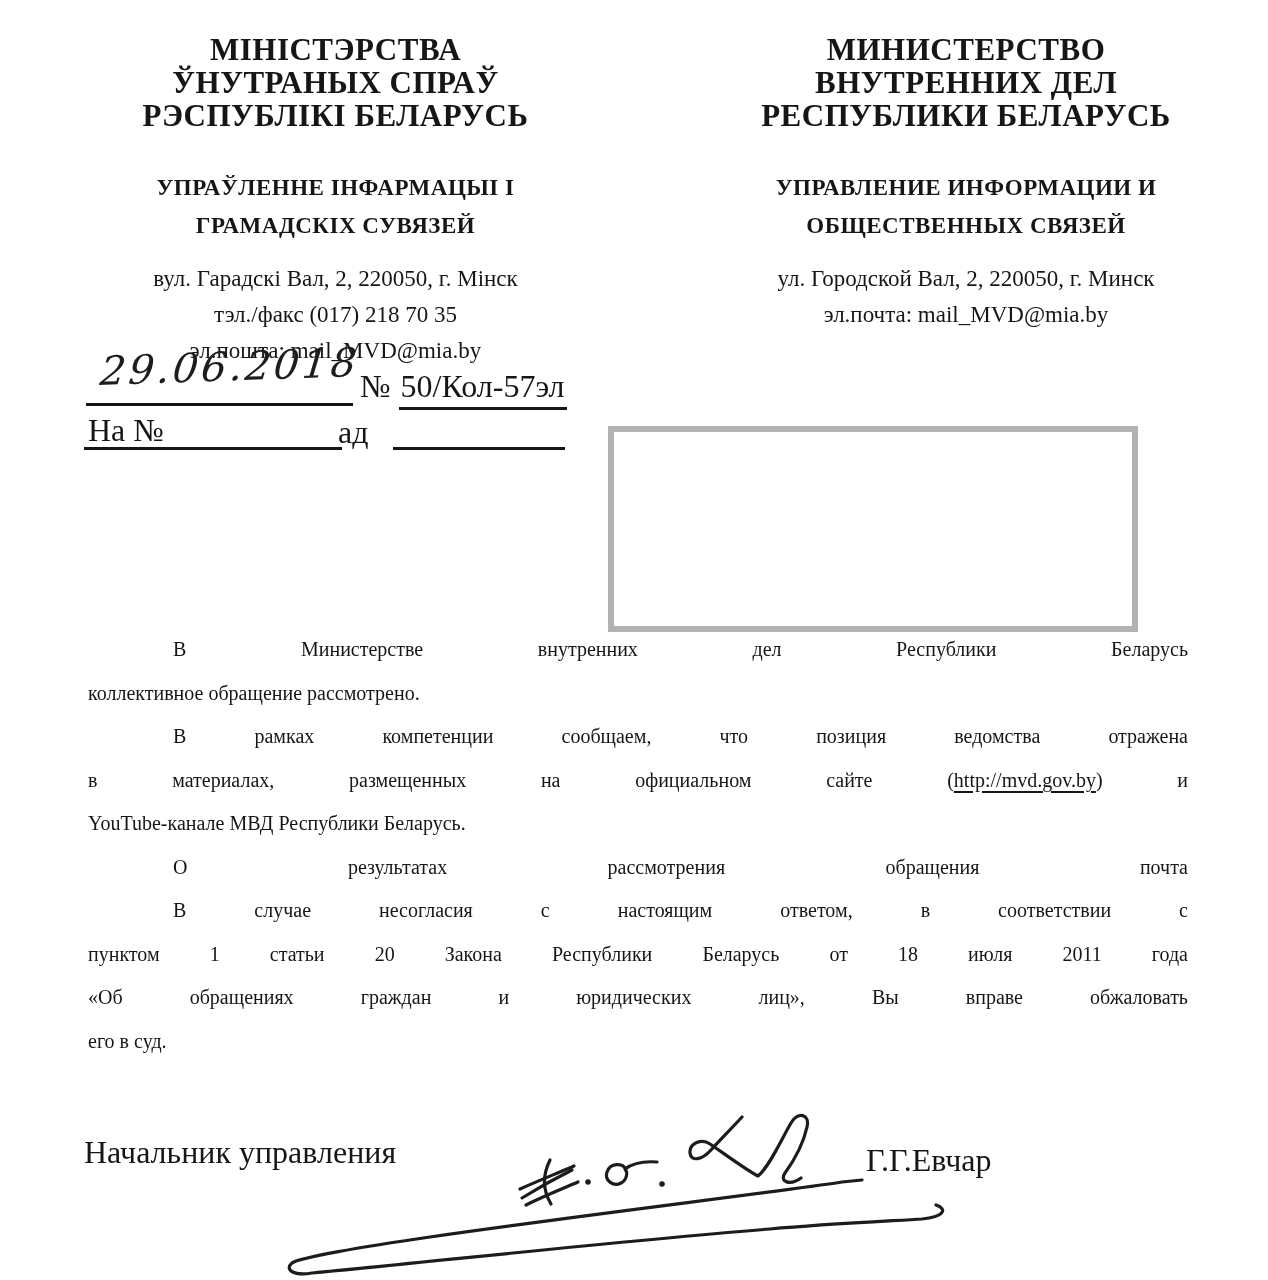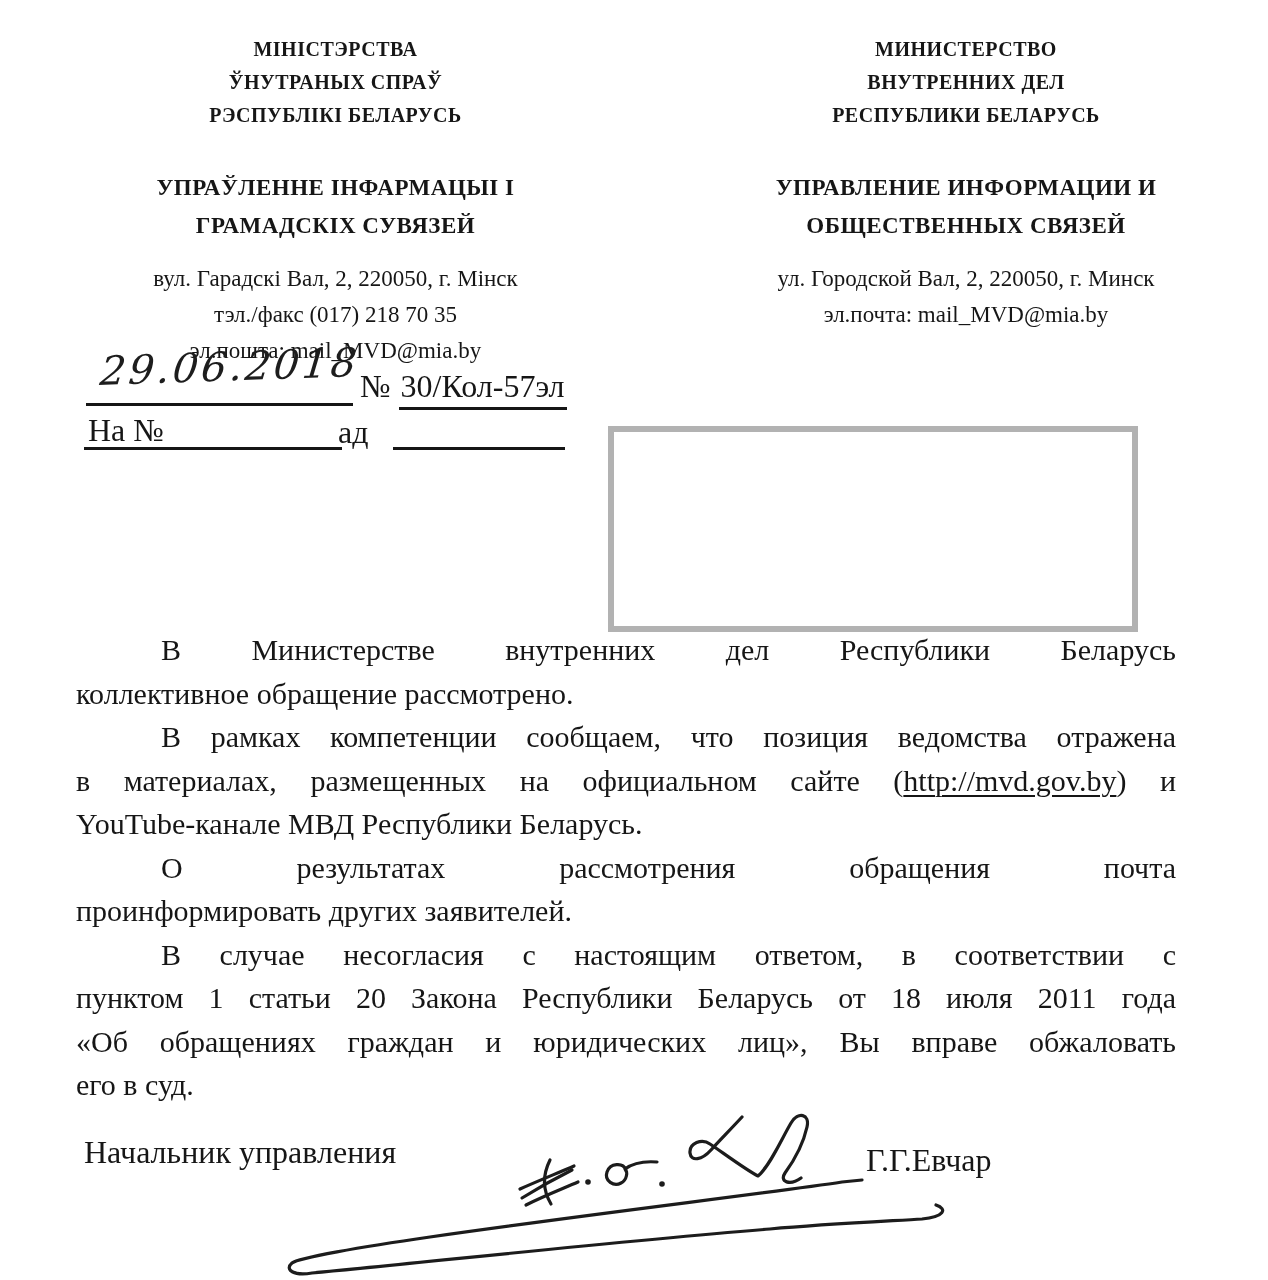--- a/index.html
+++ b/index.html
@@ -5,21 +5,21 @@
   html,body { margin:0; padding:0; background:#ffffff; }
   .page {
     position:relative; width:1268px; height:1280px; margin:0 auto;
     background:#ffffff; color:#161616; overflow:hidden;
     font-family:"Liberation Serif", serif;
   }
   
   .lh-col { position:absolute; top:33px; text-align:center; }
   .lh-left  { left:78px;  width:515px; }
   .lh-right { left:690px; width:552px; }
-  .org-line  { font-weight:bold; font-size:20px; line-height:33px; letter-spacing:0.5px; }
+  .org-line  { font-weight:bold; font-size:31px; line-height:33px; letter-spacing:0.5px; }
   .dept { margin-top:37px; }
   .dept-line { font-weight:bold; font-size:23px; line-height:38px; letter-spacing:0.5px; }
   .addr { margin-top:16px; }
   .addr-line { font-size:23px; line-height:36px; }
   
   .ref { position:absolute; left:0; top:0; width:100%; height:0; }
   .handwritten {
     position:absolute; left:98px; top:348px;
     font-family:"DejaVu Serif", serif; font-style:italic;
     font-size:40px; letter-spacing:3px; color:#1d1d1d;
@@ -33,21 +33,21 @@
   .ref-num { position:absolute; left:360px; top:368px; font-size:32px; white-space:nowrap; }
   .ref-num .num { display:inline-block; border-bottom:3px solid #161616; padding:0 2px 2px 2px; }
   .ref-na { position:absolute; left:88px;  top:412px; font-size:32px; }
   .ref-ad { position:absolute; left:338px; top:414px; font-size:32px; }
   
   .recipient-box {
     position:absolute; left:608px; top:426px; width:530px; height:206px;
     box-sizing:border-box; border:6px solid #b2b2b2; background:#ffffff;
   }
   
-  .body-text { position:absolute; left:76px; top:628px; width:1100px; font-size:30px; }
+  .body-text { position:absolute; left:88px; top:628px; width:1100px; font-size:20px; }
   .line { width:1100px; height:43.5px; line-height:43.5px; overflow:hidden; white-space:nowrap; }
   .jl   { text-align:justify; text-align-last:justify; text-justify:inter-word; white-space:normal; }
   .ind  { padding-left:85px; width:1015px; }
   .doc-link { text-decoration:underline; text-decoration-thickness:2px; text-underline-offset:4px; }
   
   .sig-title { position:absolute; left:84px;  top:1134px; font-size:32px; white-space:nowrap; }
   .sig-name  { position:absolute; left:866px; top:1142px; font-size:32px; white-space:nowrap; }
   .sig-svg   { position:absolute; left:250px; top:1090px; width:720px; height:190px; }
   .sig-svg path { fill:none; stroke:#1c1c1c; stroke-width:3.2; stroke-linecap:round; stroke-linejoin:round; }
   .sig-svg circle { fill:#1c1c1c; }
@@ -82,37 +82,36 @@
     </div>
     <div class="addr">
       <div class="addr-line">ул. Городской Вал, 2, 220050, г. Минск</div>
       <div class="addr-line">эл.почта: mail_MVD@mia.by</div>
     </div>
   </div>
 
   <div class="ref">
     <span class="handwritten">29.06.2018</span>
     <div class="uline u-date"></div>
-    <div class="ref-num"><span>№ </span><span class="num">30/Кол-57эл</span></div>
+    <div class="ref-num"><span>№ </span><span class="num">50/Кол-57эл</span></div>
     <span class="ref-na">На №</span>
     <div class="uline u-na"></div>
     <span class="ref-ad">ад</span>
     <div class="uline u-ad"></div>
   </div>
 
   <div class="recipient-box"></div>
 
   <div class="body-text">
     <div class="line jl ind">В Министерстве внутренних дел Республики Беларусь</div>
     <div class="line">коллективное обращение рассмотрено.</div>
     <div class="line jl ind">В рамках компетенции сообщаем, что позиция ведомства отражена</div>
     <div class="line jl"><span>в материалах, размещенных на официальном сайте (</span><span class="doc-link">http://mvd.gov.by</span><span>) и</span></div>
     <div class="line">YouTube-канале МВД Республики Беларусь.</div>
     <div class="line jl ind">О результатах рассмотрения обращения почта</div>
-    <div class="line">проинформировать других заявителей.</div>
     <div class="line jl ind">В случае несогласия с настоящим ответом, в соответствии с</div>
     <div class="line jl">пунктом 1 статьи 20 Закона Республики Беларусь от 18 июля 2011 года</div>
     <div class="line jl">«Об обращениях граждан и юридических лиц», Вы вправе обжаловать</div>
     <div class="line">его в суд.</div>
   </div>
 
   <span class="sig-title">Начальник управления</span>
   <span class="sig-name">Г.Г.Евчар</span>
 
   <svg class="sig-svg" viewBox="0 0 720 190" xmlns="http://www.w3.org/2000/svg">

